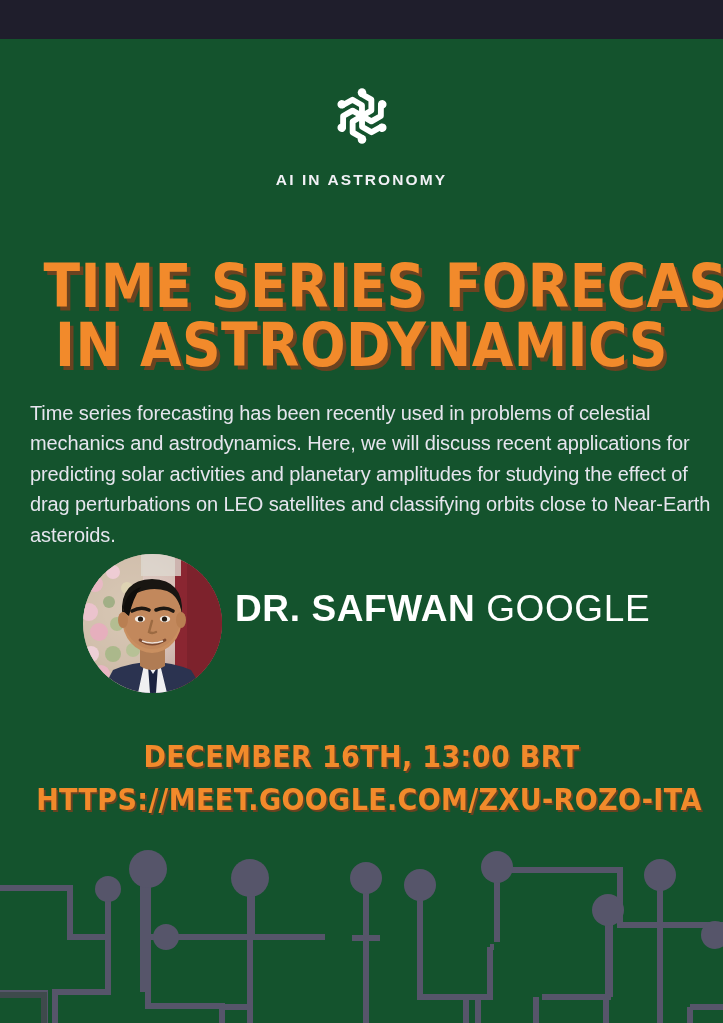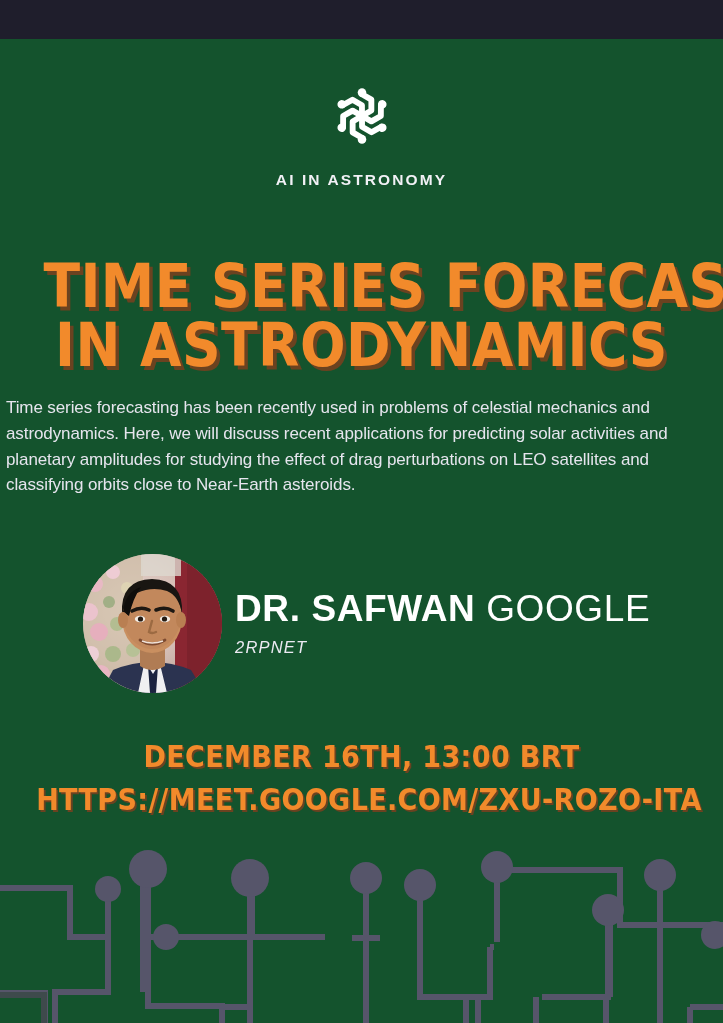--- a/index.html
+++ b/index.html
@@ -67,24 +67,24 @@
   }
   .headline .line {
     display: block;
     white-space: nowrap;
   }
 
   
   .abstract {
     position: absolute;
     top: 339px;
-    left: 6px;
+    left: 30px;
     width: 690px;
     color: #e6e5ee;
-    font-size: 17px;
+    font-size: 20px;
     line-height: 1.52;
     letter-spacing: -0.1px;
   }
 
   
   .speaker {
     position: absolute;
     top: 515px;
     left: 83px;
     width: 600px;
@@ -302,21 +302,20 @@
         <circle cx="81.5" cy="65" r="2.6" fill="#241a12"></circle>
 
         <path d="M69 67 L66 78 Q69 80 73 78" stroke="#9c6a42" stroke-width="2.4" fill="none" stroke-linecap="round"></path>
 
         <path d="M57 86 Q69 94 82 86" stroke="#7d4a30" stroke-width="2.8" fill="none" stroke-linecap="round"></path>
         <path d="M59 87 Q69 91 80 87" stroke="#f0e2d8" stroke-width="1.6" fill="none"></path>
       </svg>
     </div>
     <div class="speaker-text">
       <div class="speaker-name"><span class="surname-prefix">DR. SAFWAN</span><span> GOOGLE</span></div>
-      <div class="speaker-affil">2RPNET</div>
     </div>
   </div>
 
   <div class="event">
     <span class="line">DECEMBER 16TH, 13:00 BRT</span>
     <span class="line">HTTPS://MEET.GOOGLE.COM/ZXU-ROZO-ITA</span>
   </div>
 
 </div>
 

